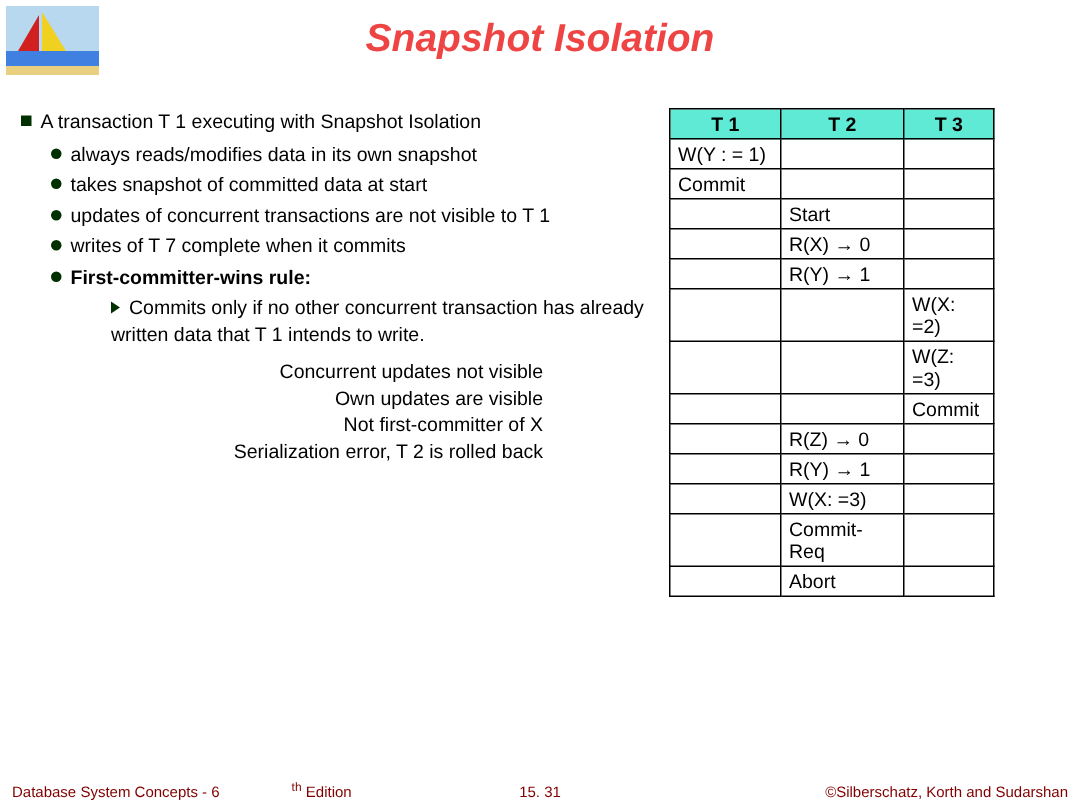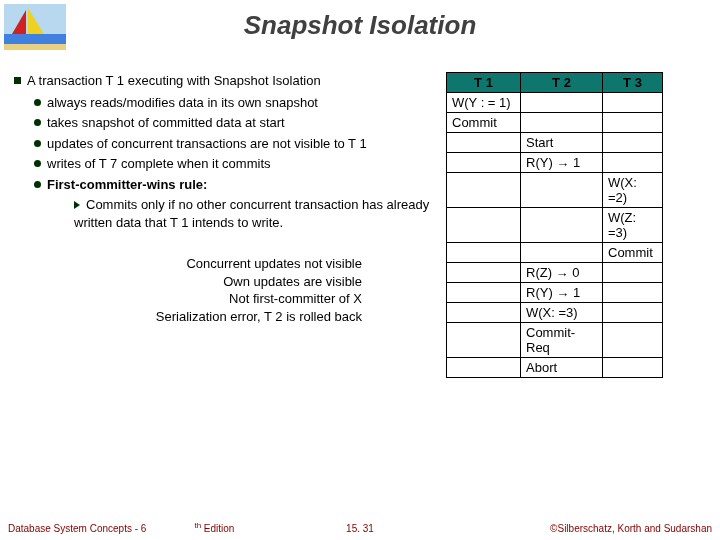--- a/index.html
+++ b/index.html
@@ -19,21 +19,21 @@
   .logo .sky { fill: #b8d8f0; }
   .logo .sand { fill: #e8d080; }
   .logo .water { fill: #4080e0; }
   .logo .sail1 { fill: #d02020; }
   .logo .sail2 { fill: #f0d020; }
   .title {
     text-align: center;
     font-size: 26px;
     font-weight: bold;
     font-style: italic;
-    color: #404040;
+    color: #ef4444;
     padding-top: 10px;
   }
   .content {
     position: absolute;
     top: 72px; left: 14px;
     width: 418px;
     font-size: 13px;
     line-height: 1.35;
   }
   .lvl1 { margin-bottom: 4px; }
@@ -57,21 +57,21 @@
   .tri {
     display: inline-block;
     width: 0; height: 0;
     border-top: 4px solid transparent;
     border-bottom: 4px solid transparent;
     border-left: 6px solid #003000;
     margin-right: 6px;
     vertical-align: 0;
   }
   .notes {
-    margin-top: 24px;
+    margin-top: 8px;
     text-align: right;
     padding-right: 70px;
     font-size: 13px;
     line-height: 1.35;
   }
   .tbl {
     position: absolute;
     top: 72px; left: 446px;
     border-collapse: collapse;
     font-size: 13px;
@@ -79,21 +79,21 @@
   .tbl th, .tbl td {
     border: 1px solid #000;
     padding: 2px 5px;
     text-align: left;
     vertical-align: top;
     height: 18px;
   }
   .tbl th {
     font-weight: bold;
     text-align: center;
-    background: #0f766e;
+    background: #5eead4;
   }
   .tbl td { min-width: 56px; }
   .c1 { width: 74px; }
   .c2 { width: 82px; }
   .c3 { width: 60px; }
   .footer {
     position: absolute;
     bottom: 6px; left: 0;
     width: 720px;
     font-size: 10px;
@@ -165,20 +165,25 @@
         <td></td>
         <td></td>
       </tr>
   <tr>
         <td></td>
         <td>Start</td>
         <td></td>
       </tr>
   <tr>
         <td></td>
+        <td>R(X) → 0</td>
+        <td></td>
+      </tr>
+  <tr>
+        <td></td>
         <td>R(Y) → 1</td>
         <td></td>
       </tr>
   <tr>
         <td></td>
         <td></td>
         <td>W(X: =2)</td>
       </tr>
   <tr>
         <td></td>

